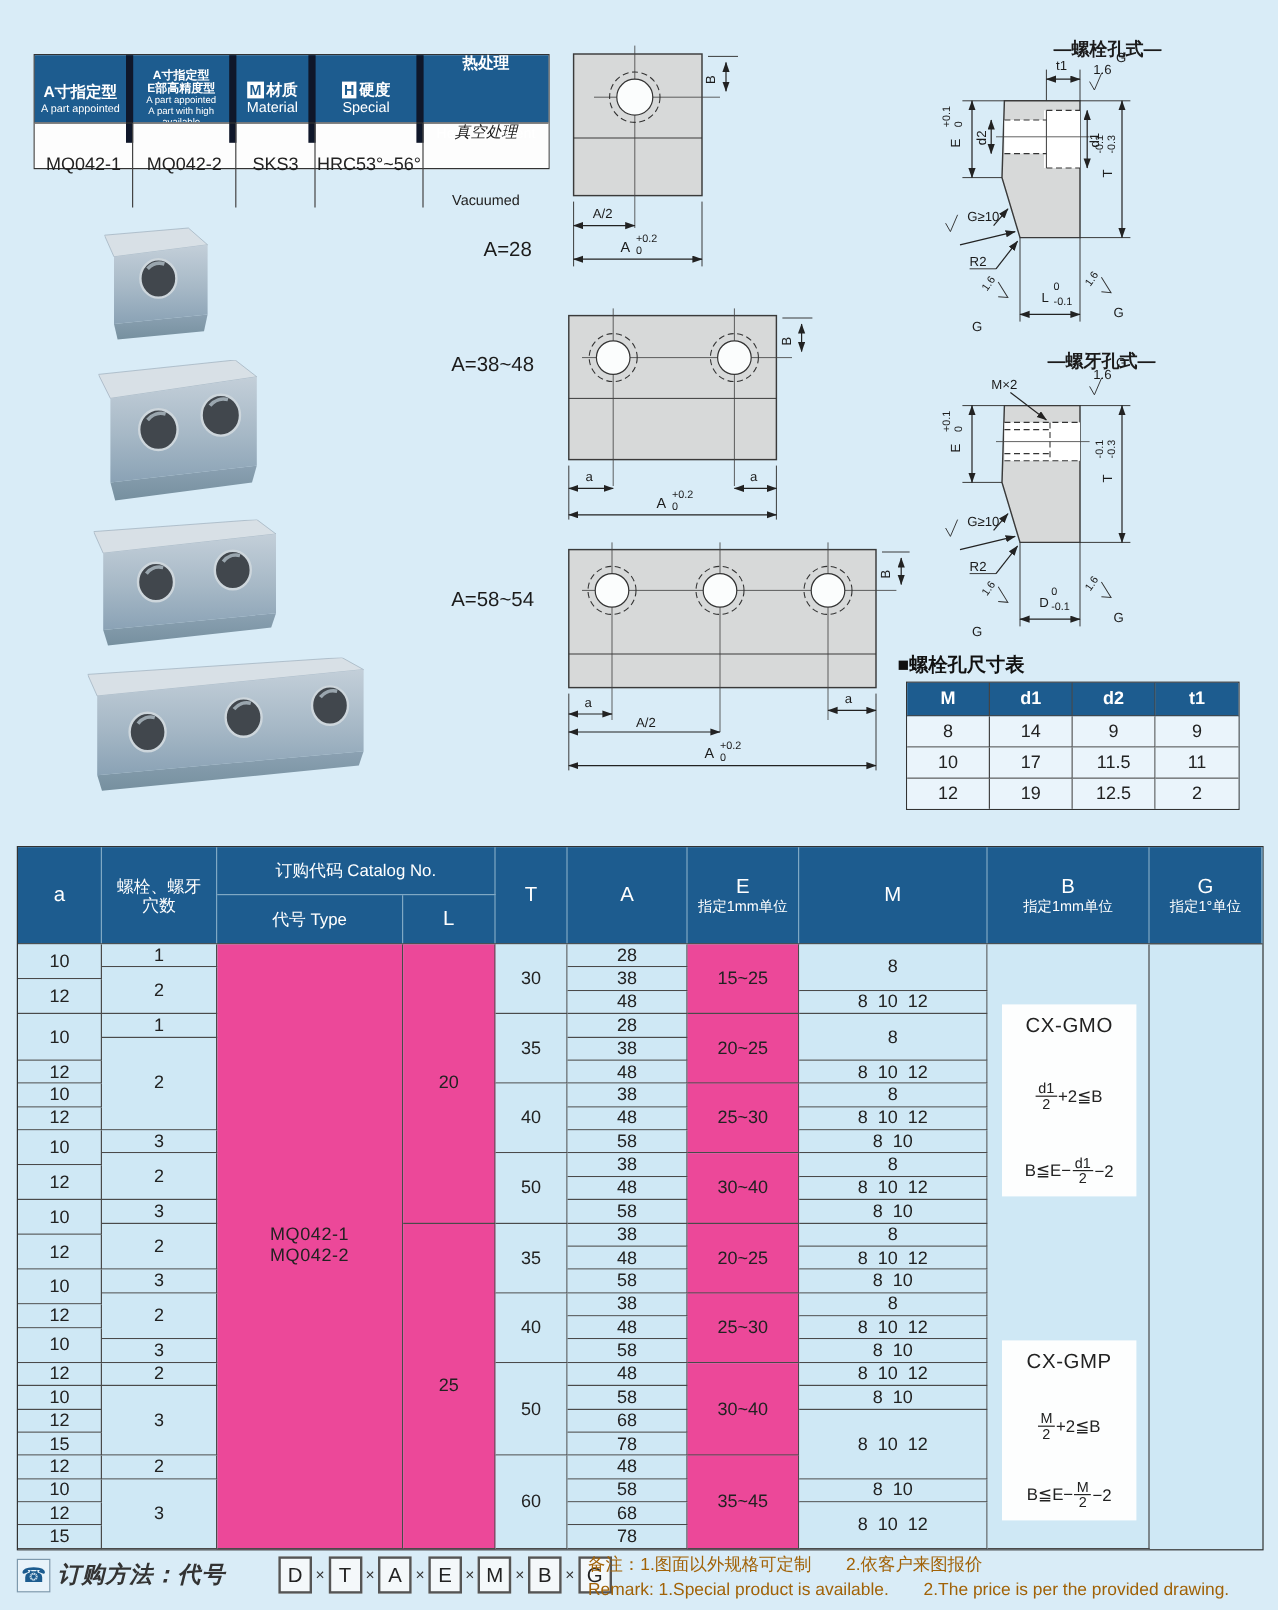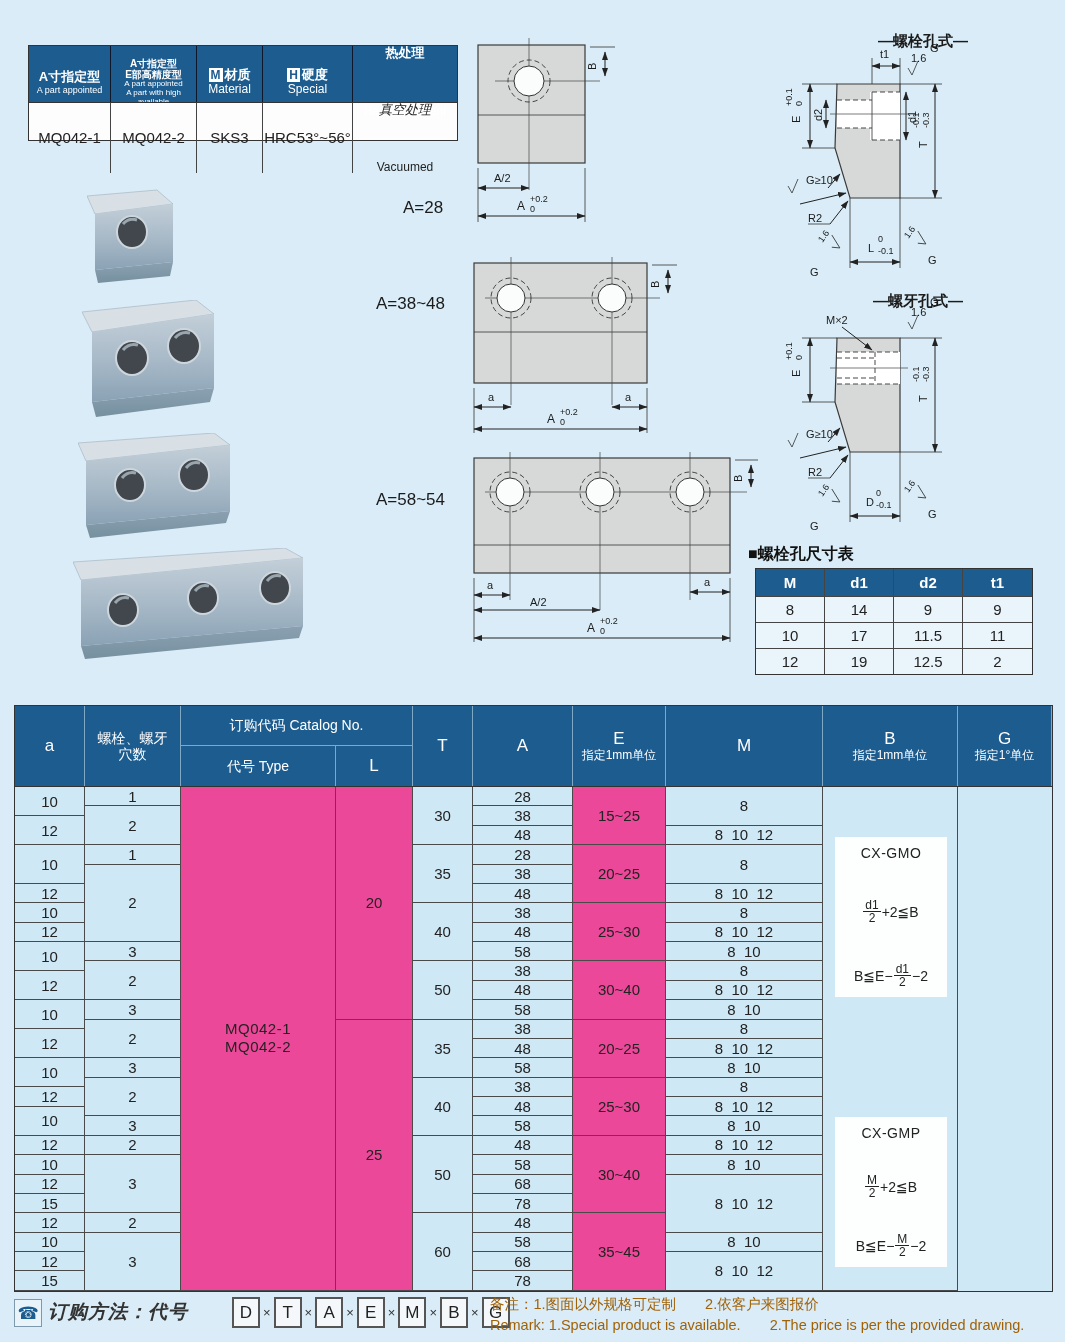--- a/index.html
+++ b/index.html
@@ -4,21 +4,21 @@
 <style>
   html,body{margin:0;padding:0;}
   body{font-family:"Liberation Sans","DejaVu Sans",sans-serif;color:#222;}
   #page{position:relative;width:1065px;height:1342px;background:#d9ecf7;overflow:hidden;}
   .abs{position:absolute;}
 
   
   #spec-table{left:28px;top:45px;width:428px;border:1.5px solid #333;border-collapse:collapse;background:#fff;}
   #spec-table .hrow{display:grid;grid-template-columns:82px 86px 66px 90px 104px;height:56px;background:#1d5c8f;color:#fff;}
   #spec-table .brow{display:grid;grid-template-columns:82px 86px 66px 90px 104px;height:38px;background:#fdfdfd;color:#222;}
-  #spec-table .hc,#spec-table .bc{display:flex;flex-direction:column;align-items:center;justify-content:center;border-right:1px solid #0f172a;line-height:1.15;text-align:center;}
+  #spec-table .hc,#spec-table .bc{display:flex;flex-direction:column;align-items:center;justify-content:center;border-right:6px solid #0f172a;line-height:1.15;text-align:center;}
   #spec-table .bc{border-right:1px solid #444;border-top:1.5px solid #333;font-size:15px;}
   #spec-table .hc:last-child,#spec-table .bc:last-child{border-right:none;gap:44px;}
   .hc .l1{font-size:13px;font-weight:bold;}
   .hc .l2{font-size:9px;}
   .hc .tiny{font-size:8px;line-height:1.1;}
   .badge{display:inline-block;background:#fff;color:#1d5c8f;font-weight:bold;font-size:12px;padding:0 2px;margin-right:2px;line-height:1.2;}
   .bc .cnl{font-size:13px;line-height:1.05;font-style:italic;}
   .bc .enl{font-size:12px;line-height:1.05;}
 
   
@@ -44,21 +44,21 @@
   #mt-head .bline{border-bottom:1px solid #7fa8c4;}
   #mt-body{display:grid;grid-template-columns:70px 96px 155px 77px 60px 100px 93px 157px 135px 94px;grid-template-rows:repeat(52,9.7px);border-top:1.5px solid #333;}
   #mt-body .cell{display:flex;align-items:center;justify-content:center;border-right:1px solid #4a4a4a;border-bottom:1px solid #4a4a4a;font-size:15px;color:#222;white-space:pre;overflow:hidden;}
   .bg-blue{background:#cfe8f5;}
   .bg-white{background:#ec4899;}
   #type-cell{flex-direction:column;color:#1d5c8f;font-size:20px;line-height:1.25;letter-spacing:.5px;}
   #b-cell{position:relative;}
   .fbox{position:absolute;left:12px;width:112px;background:#fdfefe;display:flex;flex-direction:column;align-items:center;justify-content:space-between;padding:8px 2px;box-sizing:border-box;font-size:14px;color:#222;}
   #fbox1{top:50px;height:160px;}
   #fbox2{top:330px;height:150px;}
-  .fbox .ft{font-size:14px;letter-spacing:.5px;}
+  .fbox .ft{font-size:17px;letter-spacing:.5px;}
   .frac{display:inline-block;vertical-align:middle;text-align:center;font-size:12px;line-height:1.05;}
   .frac .num{display:block;border-bottom:1px solid #222;padding:0 2px;}
   .frac .den{display:block;}
   .formula{display:flex;align-items:center;gap:1px;font-size:14px;}
 
   
   #phone-box{left:14px;top:1299px;width:26px;height:26px;border:1px solid #7d99ad;background:#e8f3fa;display:flex;align-items:center;justify-content:center;color:#1d5c8f;font-size:17px;}
   #order-label{left:48px;top:1299px;font-size:19px;font-style:italic;font-weight:bold;font-family:"Liberation Serif","DejaVu Serif",serif;color:#333;letter-spacing:1px;}
   #order-boxes{left:232px;top:1297px;display:flex;align-items:center;gap:3px;}
   .obox{display:inline-flex;align-items:center;justify-content:center;width:24px;height:27px;border:2px solid #555;background:#f4f8fa;font-size:17px;color:#222;}

